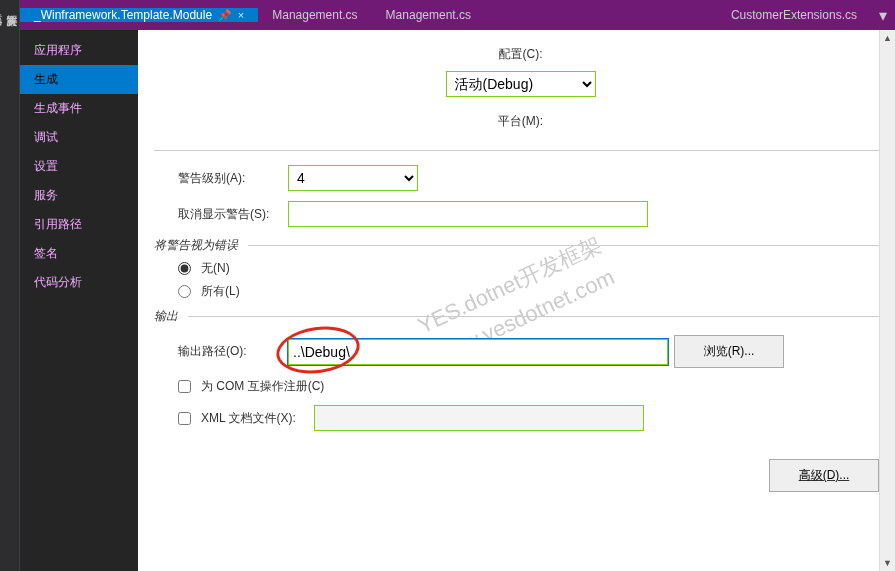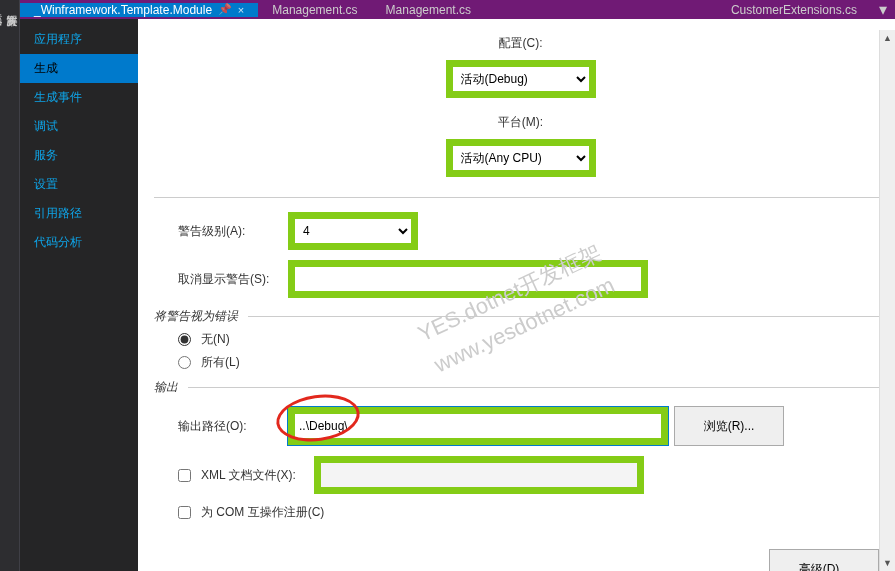--- a/index.html
+++ b/index.html
@@ -25,55 +25,55 @@
   .tab {
     display: flex; align-items: center; gap: 6px;
     padding: 0 14px; color: #ccc; font-size: 12px; cursor: pointer;
   }
   .tab.active { background: #007acc; color: #fff; }
   .tab .pin, .tab .close { font-size: 11px; opacity: .8; }
   .tab-plus { color:#ccc; padding:0 8px; display:flex; align-items:center; font-size:16px; }
   .workspace { flex:1; display:flex; margin-left:20px; }
   .sidebar { width: 118px; background:#252526; padding:6px 0; }
   .sidebar .item {
-    padding:6px 14px; color:#0ea5e9; font-size:12px; cursor:pointer; white-space:nowrap;
+    padding:6px 14px; color:#f0abfc; font-size:12px; cursor:pointer; white-space:nowrap;
   }
   .sidebar .item.active {
     background:#007acc; color:#000000; position:relative;
   }
   .sidebar .item.active::after {
     content:""; position:absolute; right:-8px; top:50%; transform:translateY(-50%);
     border:8px solid transparent; border-left-color:#007acc;
   }
   .form-area {
     flex:1; background:#fff; padding:16px 16px 10px 16px; overflow:auto;
     color:#333;
   }
   .toprow { display:flex; align-items:center; gap:8px; margin-bottom:20px; padding-left:8px;flex-direction:column;}
   .toprow label { white-space:nowrap; }
   .toprow .gap { width:24px; }
   select, input[type=text] {
-    border:7px solid #84cc16; height:38px; padding:0 4px; font-size:12px;
+    border:1px solid #84cc16; height:26px; padding:0 4px; font-size:14px;
     background:#fff;
   }
   select { min-width:150px; }
   .hr { border-top:1px solid #ccc; margin:4px 0 14px 0; }
   .field-row { display:flex; align-items:center; margin:10px 0 10px 24px;}
   .field-row .lbl { width:110px; white-space:nowrap; }
   .radio-row { margin:6px 8px 6px 24px; display:flex; align-items:center; gap:6px;}
   .radio-row input { accent-color:#333; }
   .radio-row input, .chk-row input { margin:0 4px 0 0; }
   .chk-row { margin:10px 0 10px 24px; display:flex; align-items:center; gap:6px;}
   .group-label { display:flex; align-items:center; gap:10px; margin-top:8px;font-style:italic; }
   .group-label .txt { white-space:nowrap; }
   .group-label .line { flex:1; border-top:1px solid #ccc; }
   .wideinput { width:360px; }
   .output-path { width:380px; height:24px; border:1px solid #007acc; outline:1px solid #007acc; }
   .btn {
-    border:1px solid #aaa; background:#efefef; height:40px; min-width:110px;
+    border:1px solid #aaa; background:#efefef; height:33px; min-width:110px;
     font-size:12px; cursor:pointer; padding:0 14px;
   }
   .bottom-right { display:flex; justify-content:flex-end; margin-top:28px;text-decoration:underline; }
   .red-circle {
     position:absolute; width:84px; height:46px; border:3px solid #e2281d;
     border-radius:50%; pointer-events:none; transform:rotate(-8deg);
   }
   .output-wrap { position:relative; display:inline-block; }
   .watermark {
     position:absolute; left:50%; top:50%; transform:translate(-50%,-50%) rotate(-25deg);
@@ -117,43 +117,41 @@
   <div class="tab-plus">▾</div>
 </div>
 
 <div class="workspace">
 
   <div class="sidebar">
     <div class="item">应用程序</div>
     <div class="item active">生成</div>
     <div class="item">生成事件</div>
     <div class="item">调试</div>
+    <div class="item">设置</div>
     <div class="item">服务</div>
-    <div class="item">设置</div>
     <div class="item">引用路径</div>
+    <div class="item">签名</div>
     <div class="item">代码分析</div>
   </div>
 
   <div class="form-area" style="position:relative;">
 
     <div class="watermark">
       <span>YES.dotnet开发框架</span><br>
       <span>www.yesdotnet.com</span>
     </div>
 
     <div class="toprow">
       <label>配置(C):</label>
       <select>
         <option>活动(Debug)</option>
       </select>
       <span class="gap"></span>
       <label>平台(M):</label>
-      <select>
-        <option>活动(Any CPU)</option>
-      </select>
     </div>
     <div class="hr"></div>
 
     <div class="field-row">
       <span class="lbl">警告级别(A):</span>
       <select style="min-width:130px">
         <option>4</option>
       </select>
     </div>
     <div class="field-row">
@@ -184,27 +182,27 @@
       <span class="output-wrap">
         <input type="text" class="output-path" value="..\Debug\" style="">
         <span class="red-circle" style="left:-12px; top:-12px;"></span>
       </span>
       <span style="width:6px"></span>
       <button class="btn">浏览(R)...</button>
     </div>
 
     <div class="chk-row">
       <input type="checkbox" style="">
+      <span>为 COM 互操作注册(C)</span>
+    </div>
+
+    <div class="chk-row">
+      <input type="checkbox" style="">
       <span>XML 文档文件(X):</span>
       <input type="text" style="width: 330px; margin-left: 12px; background: rgb(244, 244, 244);" disabled="" value="">
-    </div>
-
-    <div class="chk-row">
-      <input type="checkbox" style="">
-      <span>为 COM 互操作注册(C)</span>
     </div>
 
 
     <div class="bottom-right">
       <button class="btn">高级(D)...</button>
     </div>
 
   </div>
 </div>
 

